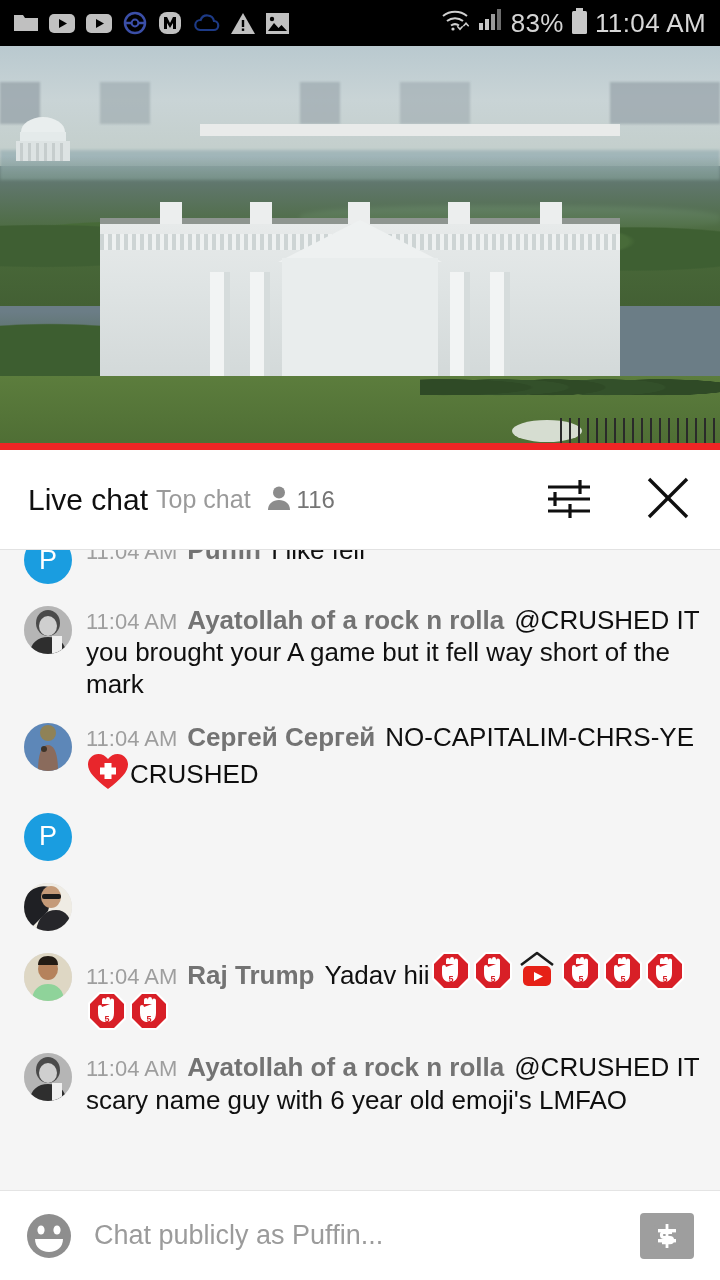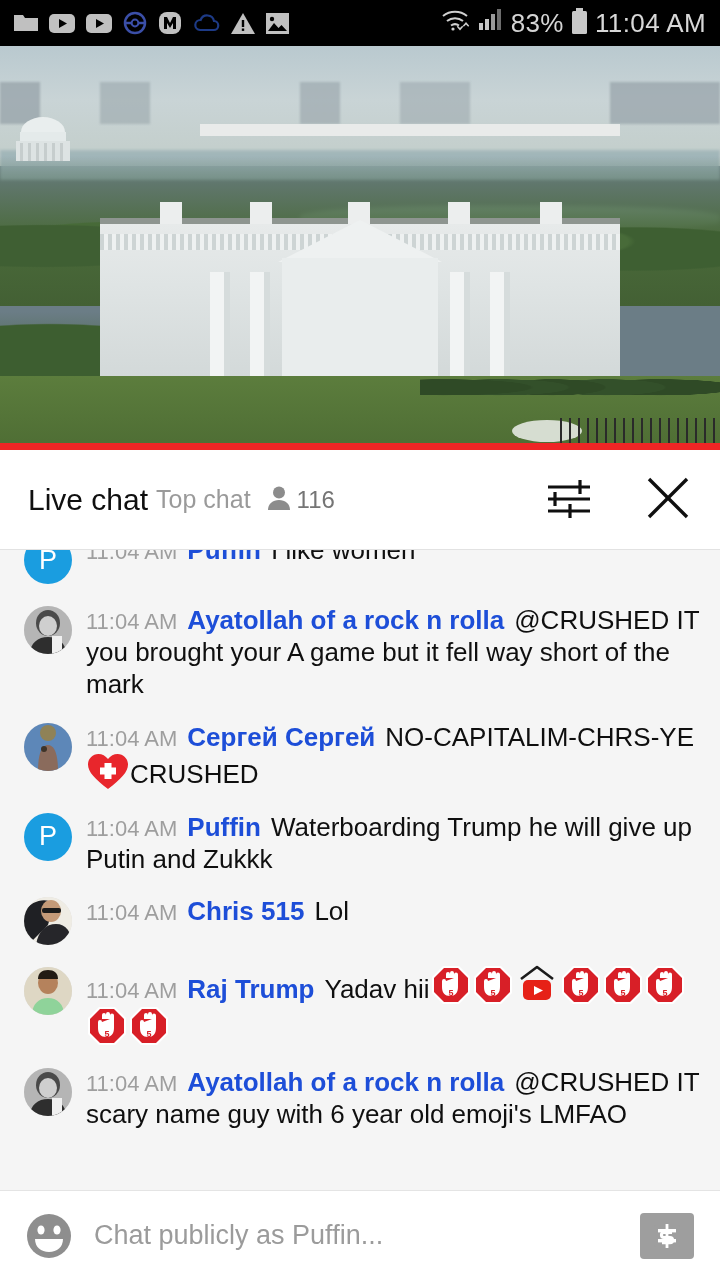--- a/index.html
+++ b/index.html
@@ -155,21 +155,21 @@
     flex:0 0 auto; width:48px; height:48px; border-radius:50%;
     margin-right:14px; margin-top:2px; overflow:hidden; position:relative;
     background:#ddd;
   }
   .avatar-letter{
     width:100%; height:100%; display:flex; align-items:center; justify-content:center;
     color:#fff; font-size:27px; font-weight:400;
   }
   .msg-body{ flex:1 1 auto; font-size:26px; line-height:1.24; color:#0f0f0f; }
   .time{ color:#9e9e9e; font-size:22px; margin-right:10px; }
-  .author{ font-weight:bold; color:#1d4ed8; margin-right:10px; }
+  .author{ font-weight:bold; color:#737373; margin-right:10px; }
   .text{ color:#0f0f0f; }
 
   
   .emo{ display:inline-block; vertical-align:-7px; margin:0 1px; }
   .emo-stop{ width:40px; height:40px; }
   .emo-heart{ width:42px; height:38px; vertical-align:-8px; }
   .emo-yt{ width:44px; height:40px; }
 
   
   .input-bar{
@@ -354,21 +354,21 @@
   </div>
 </div>
 
 <div class="chat-list">
 
   <div class="msg partial">
     <div class="avatar" style="background:#1a9de0">
       <div class="avatar-letter">P</div>
     </div>
     <div class="msg-body">
-      <span class="time">11:04 AM</span><span class="author">Puffin</span><span class="text">I like women</span>
+      <span class="time">11:04 AM</span><span class="author">Puffin</span><span class="text">I like fell</span>
     </div>
   </div>
 
   <div class="msg">
     <div class="avatar">
       <svg width="48" height="48" viewBox="0 0 48 48">
           <rect width="48" height="48" fill="#b5b5b5"></rect>
           <ellipse cx="24" cy="17" rx="12" ry="13" fill="#4a4a4a"></ellipse>
           <ellipse cx="24" cy="20" rx="9" ry="10" fill="#cfcfcf"></ellipse>
           <path d="M6 48c0-11 8-17 18-17s18 6 18 17z" fill="#2e2e2e"></path>
@@ -397,37 +397,31 @@
           <path d="M17.5 10h7v4.5H29v7h-4.5V26h-7v-4.5H13v-7h4.5z" fill="#fff"></path>
         </svg>
       </span><span class="text">CRUSHED</span>
     </div>
   </div>
 
   <div class="msg">
     <div class="avatar" style="background:#1a9de0">
       <div class="avatar-letter">P</div>
     </div>
-    <div class="msg-body">
-      <span class="time">11:04 AM</span><span class="author">Puffin</span><span class="text">Waterboarding Trump he will give up Putin and Zukkk</span>
-    </div>
   </div>
 
   <div class="msg">
     <div class="avatar">
       <svg width="48" height="48" viewBox="0 0 48 48">
           <rect width="48" height="48" fill="#efece4"></rect>
           <path d="M0 14c8-10 20-14 30-8l-6 22L4 48H0z" fill="#1f2024"></path>
           <ellipse cx="27" cy="14" rx="10" ry="11" fill="#c49a78"></ellipse>
           <rect x="18" y="11" width="19" height="5" rx="2" fill="#1b1b1b"></rect>
           <path d="M12 48c2-14 10-21 20-21s16 8 16 21z" fill="#26262a"></path>
         </svg>
-    </div>
-    <div class="msg-body">
-      <span class="time">11:04 AM</span><span class="author">Chris 515</span><span class="text">Lol</span>
     </div>
   </div>
 
   <div class="msg">
     <div class="avatar">
       <svg width="48" height="48" viewBox="0 0 48 48">
           <rect width="48" height="48" fill="#ded7c4"></rect>
           <ellipse cx="24" cy="16" rx="10" ry="11" fill="#b5825c"></ellipse>
           <path d="M14 12c0-6 4-9 10-9s10 3 10 9z" fill="#221b14"></path>
           <path d="M8 48c0-11 7-17 16-17s16 6 16 17z" fill="#8fd39a"></path>

